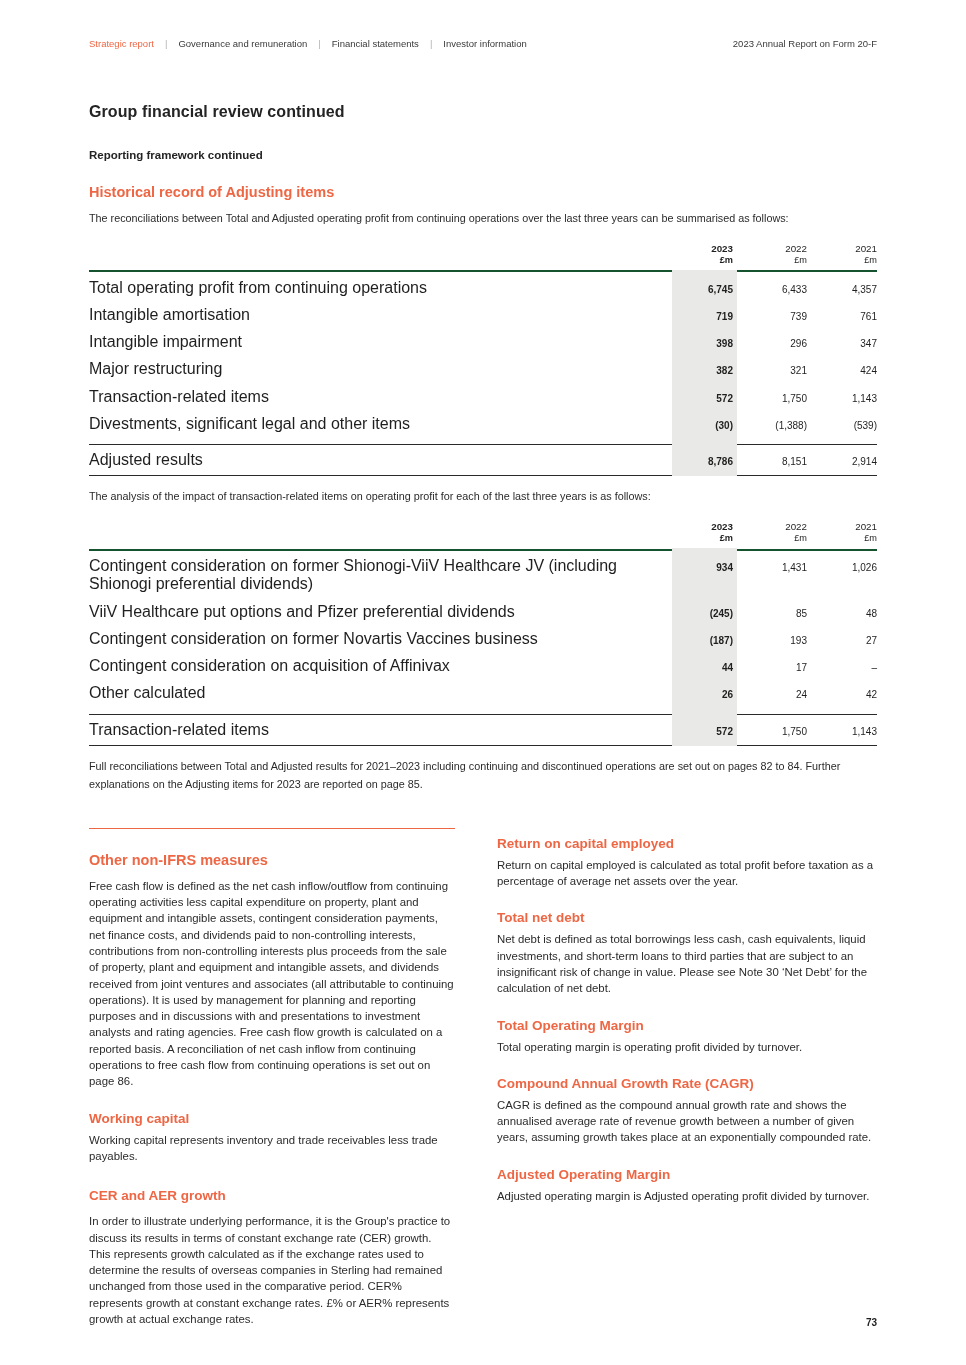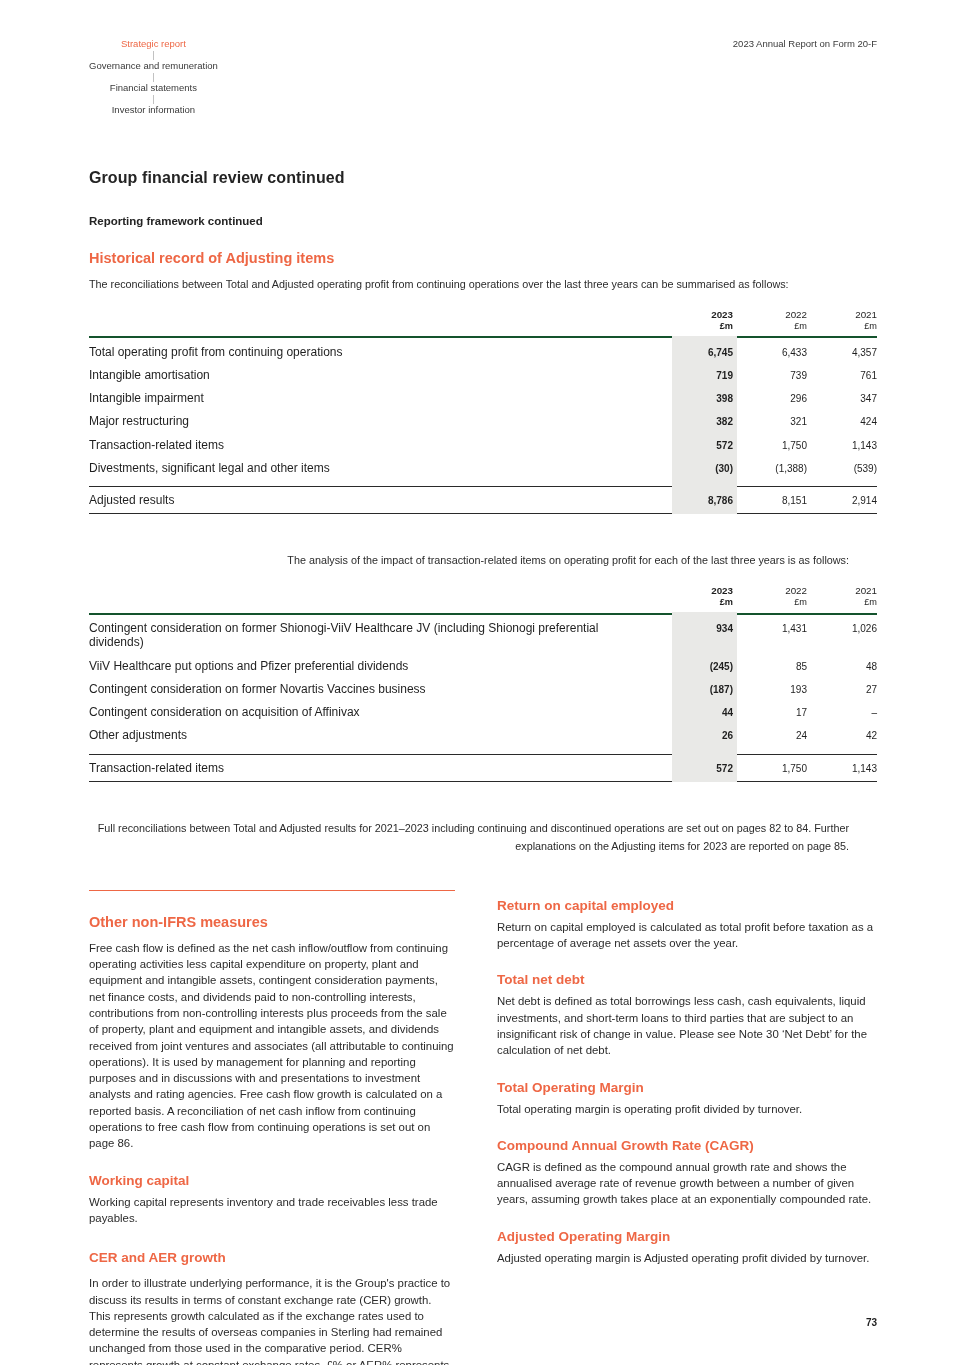--- a/index.html
+++ b/index.html
@@ -7,54 +7,54 @@
   body {
     width:966px; height:1365px; position:relative;
     font-family:"Liberation Sans", sans-serif;
     color:#242424;
     -webkit-font-smoothing:antialiased;
   }
   .page { position:relative; width:966px; height:1365px; padding:38px 89px 0 89px; overflow:hidden; }
 
   
   .topnav { display:flex; align-items:baseline; font-size:9.5px; color:#3a3a3a; }
-  .topnav .nav-left { display:flex; align-items:center;flex-direction:column; }
+  .topnav .nav-left { display:flex; align-items:center; }
   .topnav .nav-item { white-space:nowrap; }
   .topnav .nav-item.active { color:#EE6745; }
   .topnav .sep { color:#b3b3b3; margin:0 11px; }
   .topnav .nav-right { margin-left:auto; color:#3a3a3a; }
 
   
   .doc-title { margin-top:54px; font-size:16px; font-weight:600; letter-spacing:.1px; color:#242424; }
   .doc-subtitle { margin-top:28px; font-size:11.5px; font-weight:700; color:#242424; }
   .h-orange { color:#EE6745; font-weight:600; }
   h2.h-orange { margin-top:23px; font-size:14.5px; }
   .para { font-size:10.8px; line-height:1.72; color:#2b2b2b; max-width:760px; }
   .para.mt { margin-top:9px; }
 
   
   .ftable { position:relative; margin-top:15px; width:788px; }
   .grey-band { position:absolute; left:583px; width:65px; top:27px; bottom:0; background:#E9E9E7; }
   .frow { display:flex; align-items:baseline; position:relative; }
-  .flabel { flex:1; font-size:12px; color:#1f1f1f; padding-right:25px; }
+  .flabel { flex:1; font-size:16px; color:#1f1f1f; padding-right:25px; }
   .fcell { width:70px; text-align:right; font-size:10px; color:#1f1f1f; }
   .fcell.c0 { width:65px; padding-right:4px; font-weight:700; }
   .t-head { border-bottom:2px solid #14532d; padding-bottom:4px; }
   .t-head .frow { align-items:flex-end; }
   .head-cell { line-height:1.25; }
   .head-cell .yr { font-size:9.8px; }
   .head-cell .unit { font-size:9.2px; }
   .head-cell.c0 { font-weight:700; }
   .t-body { padding:2px 0 7px 0; }
   .t-body .frow { padding:4.6px 0; }
   .t-total { border-top:1px solid #2a2a2a; border-bottom:1px solid #2a2a2a; }
   .t-total .frow { padding:6px 0; }
   .t-total .flabel { }
 
-  .post-para { margin-top:37px;text-align:right; }
+  .post-para { margin-top:11px; }
 
   
   .measures { display:flex; margin-top:34px; }
   .col-left { width:366px; flex:0 0 366px; }
   .col-gap { width:42px; flex:0 0 42px; }
   .col-right { flex:1; }
   .divider { border-top:1px solid #EE6745; width:366px; }
   .measures-title { margin-top:11px; font-size:15.5px; }
   .measure h3 { font-size:13.5px; margin-top:21px; }
   .measure h3.first-right { margin-top:8px; }
@@ -195,21 +195,21 @@
           <div class="fcell c1">193</div>
           <div class="fcell c2">27</div>
         </div>
         <div class="frow">
           <div class="flabel">Contingent consideration on acquisition of Affinivax</div>
           <div class="fcell c0">44</div>
           <div class="fcell c1">17</div>
           <div class="fcell c2">–</div>
         </div>
         <div class="frow">
-          <div class="flabel">Other adjustments</div>
+          <div class="flabel">Other calculated</div>
           <div class="fcell c0">26</div>
           <div class="fcell c1">24</div>
           <div class="fcell c2">42</div>
         </div>
       </div>
       <div class="t-total">
         <div class="frow">
           <div class="flabel">Transaction-related items</div>
           <div class="fcell c0">572</div>
           <div class="fcell c1">1,750</div>

